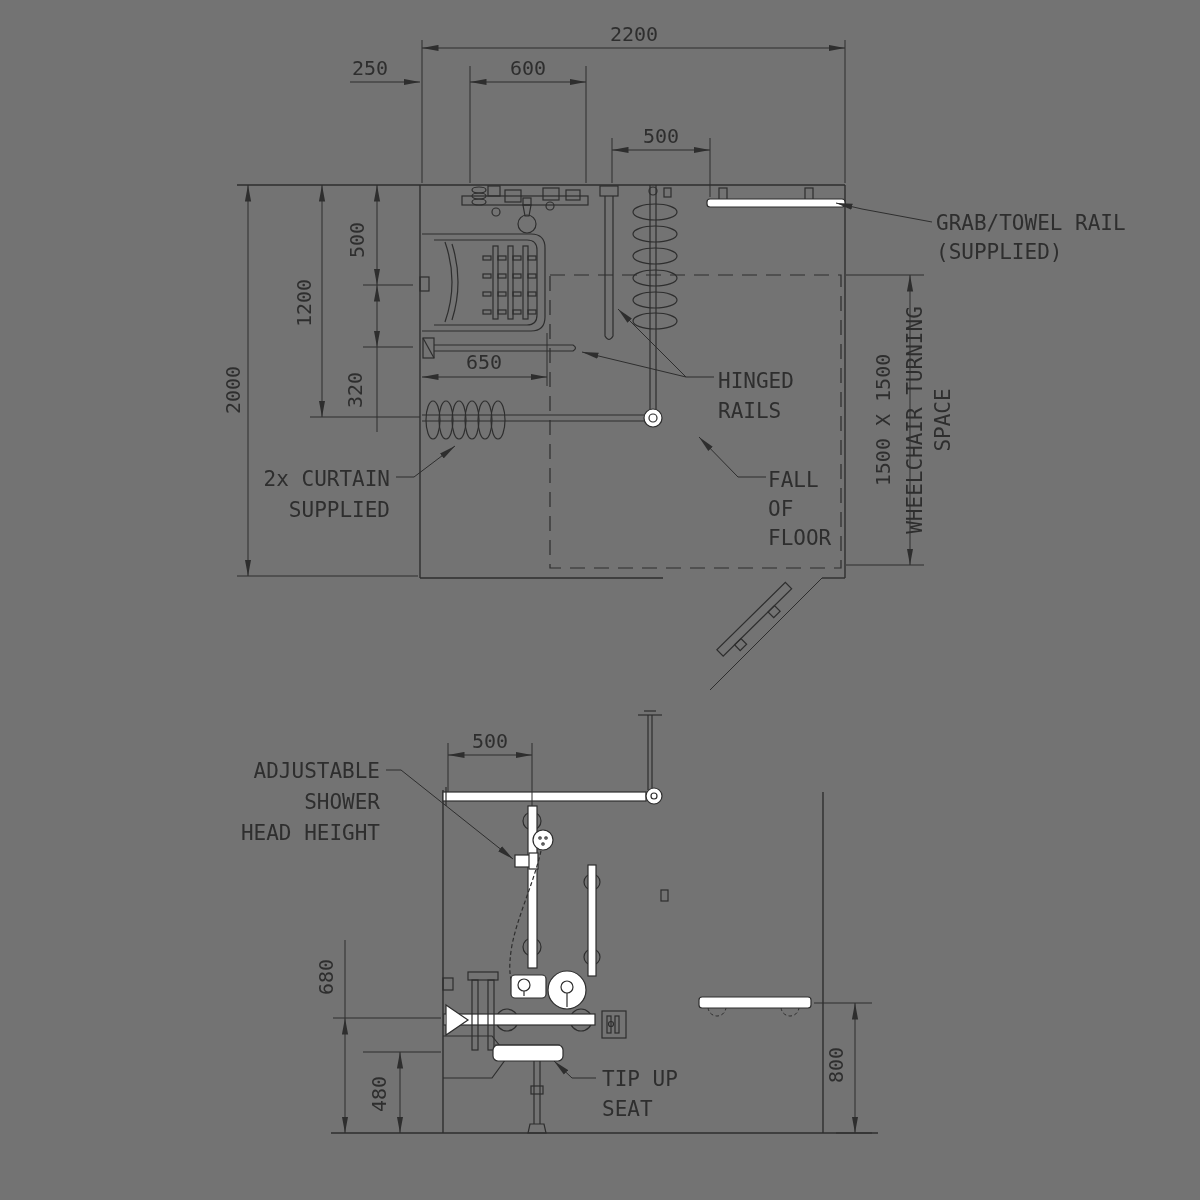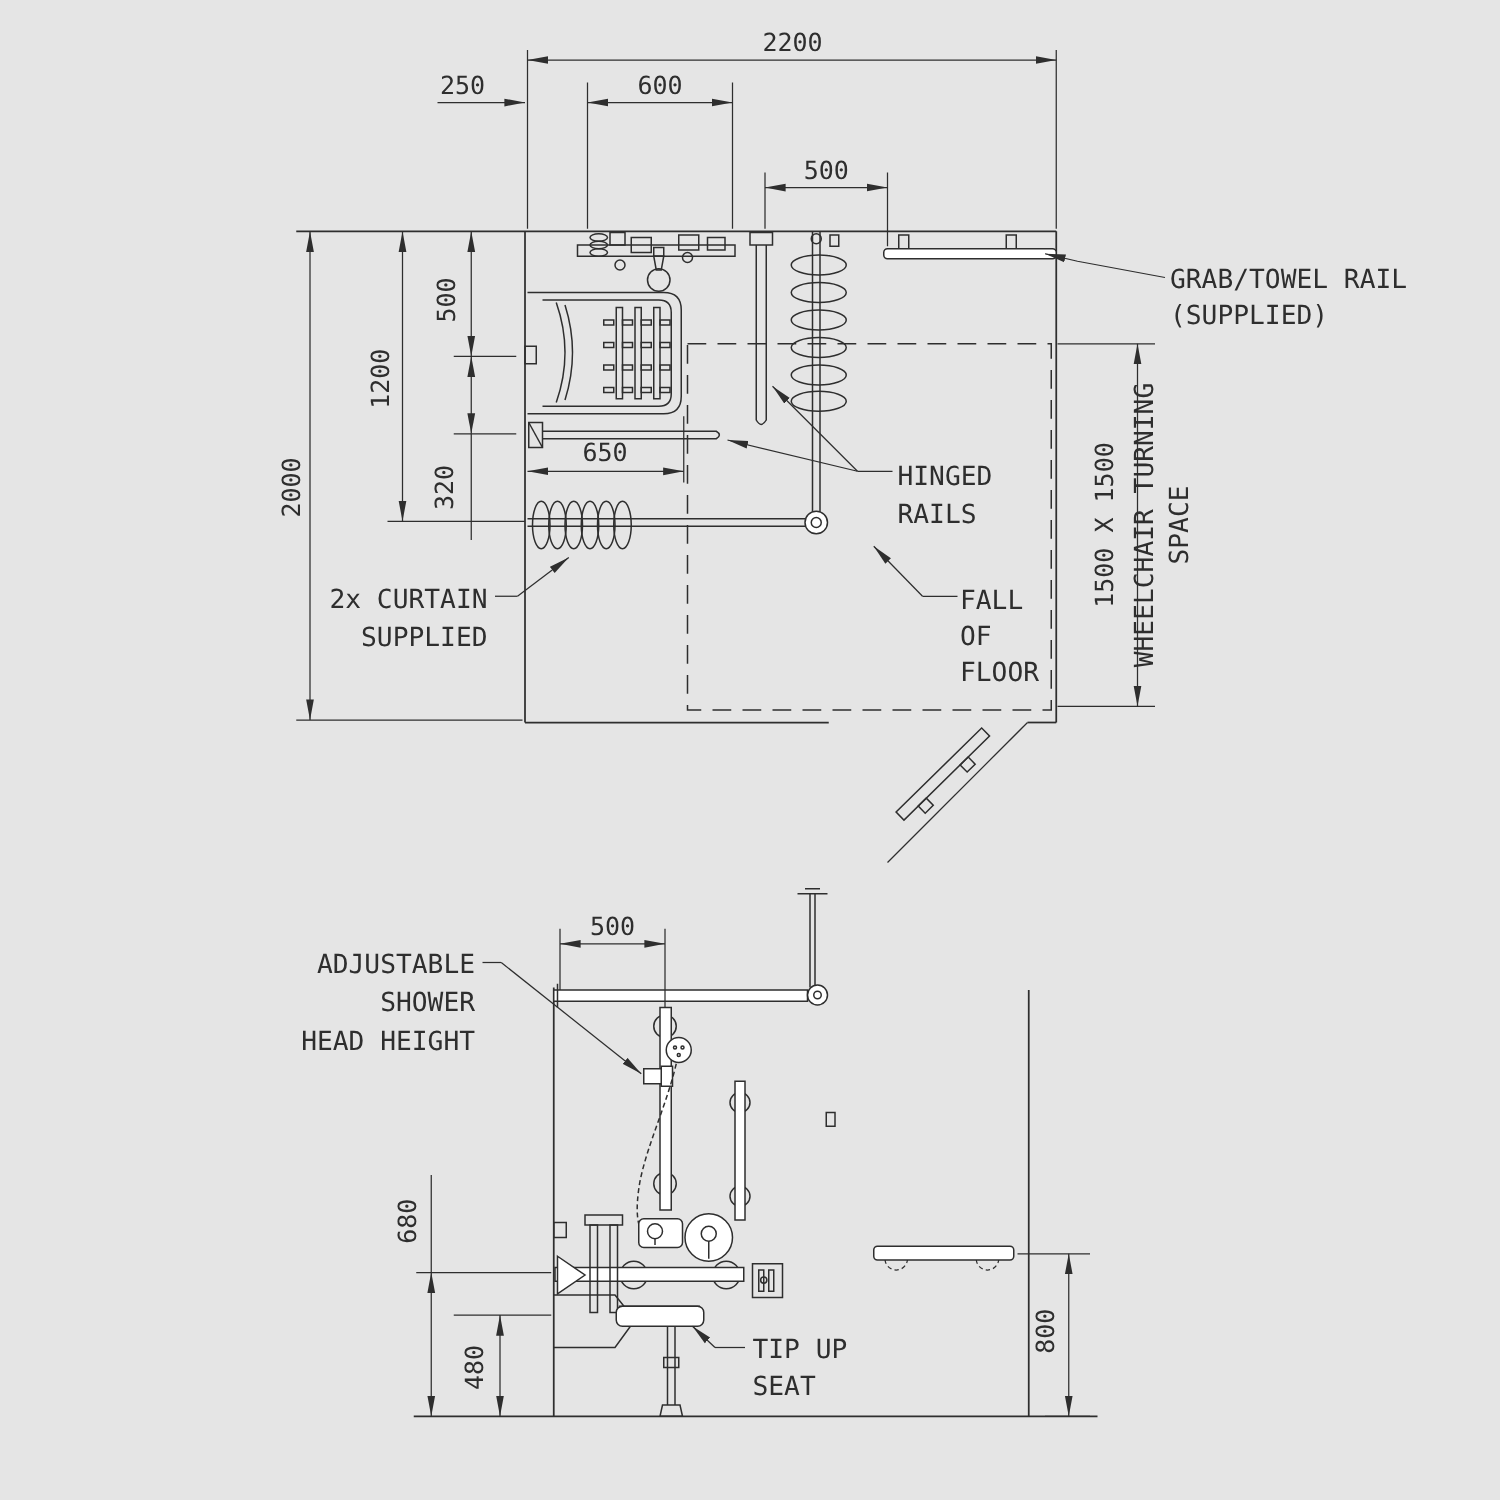--- a/index.html
+++ b/index.html
@@ -1,16 +1,16 @@
 <!DOCTYPE html>
 <html><head>
 <meta charset="utf-8">
 <style>
   html,body{margin:0;padding:0;background:#ffffff;}
-  .stage{width:1200px;height:1200px;position:relative;background:#e5e5e5;text-align:center;}
+  .stage{width:1200px;height:1200px;position:relative;background:#737373;text-align:center;}
   svg{display:block;}
   .ln{stroke:#2e2e2e;stroke-width:1.4;fill:none;stroke-linecap:butt;}
   .thin{stroke:#2e2e2e;stroke-width:1;fill:none;}
   .fix{stroke:#2e2e2e;stroke-width:1.2;fill:none;}
   .fixw{stroke:#2e2e2e;stroke-width:1.2;fill:#ffffff;}
   .dash{stroke:#2e2e2e;stroke-width:1.2;fill:none;stroke-dasharray:15 9;}
   .dash2{stroke:#2e2e2e;stroke-width:1;fill:none;stroke-dasharray:3.5 2.5;}
   .dim{font:20px "DejaVu Sans Mono", monospace;fill:#2e2e2e;}
   .lbl{font:21px "DejaVu Sans Mono", monospace;fill:#2e2e2e;}
   .mid{text-anchor:middle;}

